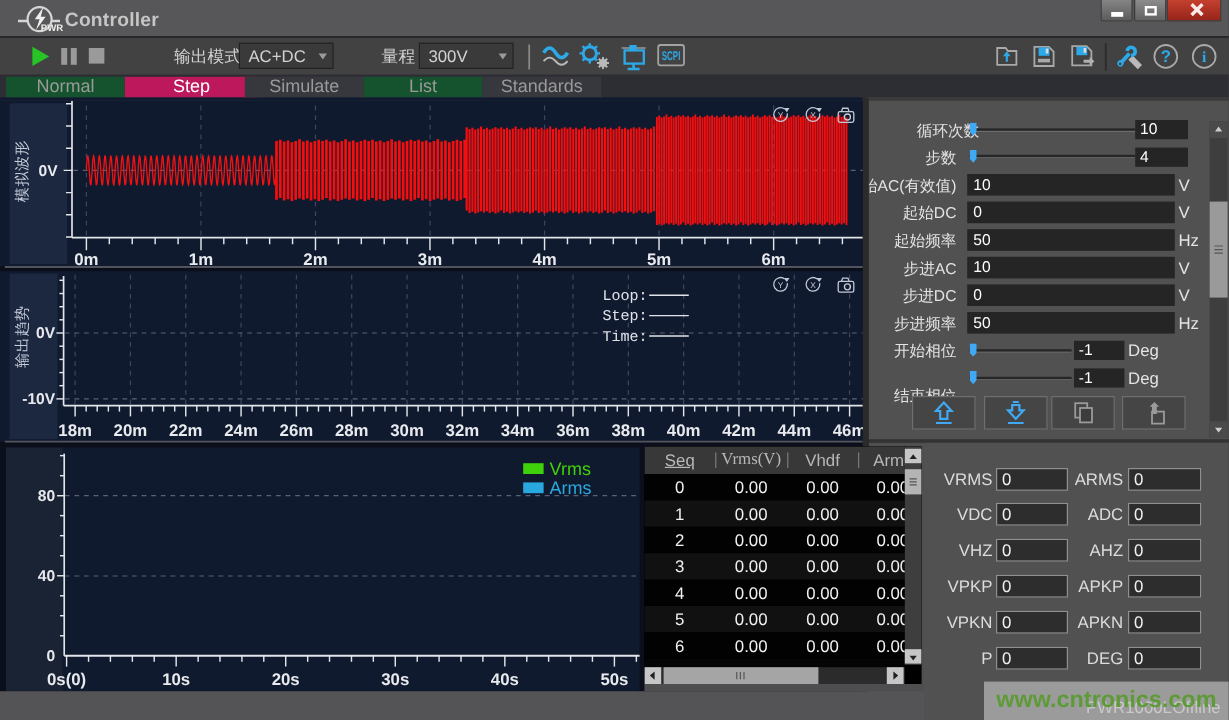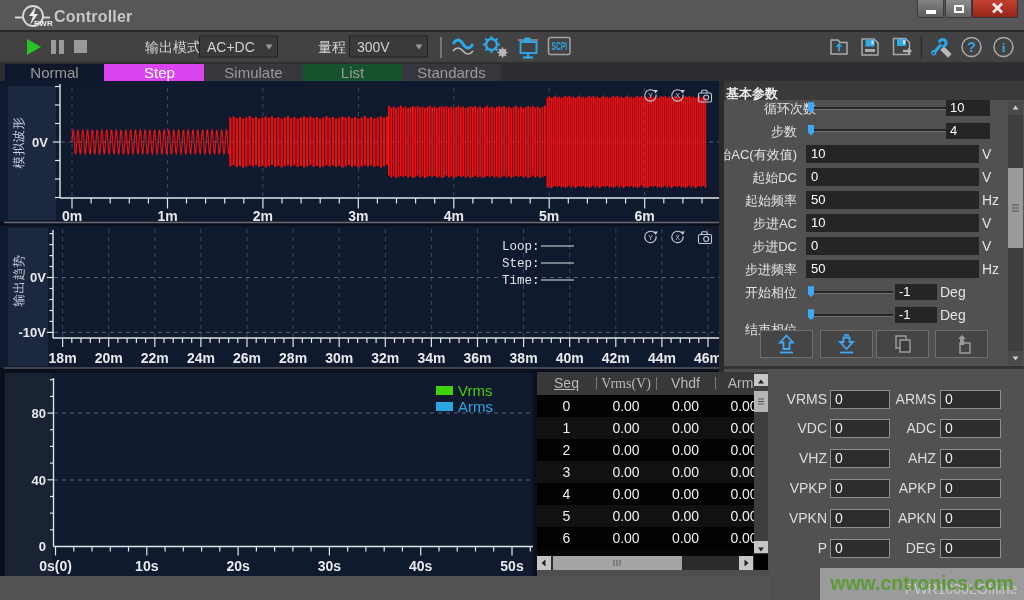--- a/index.html
+++ b/index.html
@@ -106,22 +106,22 @@
  <circle cx="971.5" cy="15" r="9.5" fill="none" stroke="#a9a9a9" stroke-width="1.5"></circle>
  <text x="971.5" y="20" font-size="14" font-weight="bold" fill="#2da9e8" text-anchor="middle" font-family="Liberation Sans">?</text>
  <circle cx="1003.5" cy="15" r="9.5" fill="none" stroke="#a9a9a9" stroke-width="1.5"></circle>
  <text x="1003.5" y="20" font-size="13" font-weight="bold" fill="#2da9e8" text-anchor="middle" font-family="Liberation Serif">i</text>
 </svg>
 
 <div class="abs" style="left:0;top:62px;width:1024px;height:19px;background:#2d2d34;"></div>
 <div class="abs" style="left:0;top:81px;width:719px;height:3px;background:#101A2E;"></div>
 <div class="abs" style="left:719px;top:81px;width:5px;height:3px;background:#2b2b2b;"></div>
 <div class="abs" style="left:724px;top:81px;width:300px;height:3px;background:#3a3a3a;"></div>
-<div class="abs" style="left:5px;top:64px;width:99px;height:17px;background:#0f172a;color:#9a9a9a;font-size:15px;text-align:center;line-height:17px;">Normal</div>
-<div class="abs" style="left:104px;top:64px;width:111px;height:17px;background:#d946ef;color:#ffffff;font-size:15px;text-align:center;line-height:17px;">Step</div>
+<div class="abs" style="left:5px;top:64px;width:99px;height:17px;background:#14532d;color:#9a9a9a;font-size:15px;text-align:center;line-height:17px;">Normal</div>
+<div class="abs" style="left:104px;top:64px;width:111px;height:17px;background:#be185d;color:#ffffff;font-size:15px;text-align:center;line-height:17px;">Step</div>
 <div class="abs" style="left:204px;top:64px;width:99px;height:17px;background:#37373e;color:#9a9a9a;font-size:15px;text-align:center;line-height:17px;">Simulate</div>
 <div class="abs" style="left:303px;top:64px;width:99px;height:17px;background:#14532d;color:#9a9a9a;font-size:15px;text-align:center;line-height:17px;">List</div>
 <div class="abs" style="left:402px;top:64px;width:99px;height:17px;background:#37373e;color:#9a9a9a;font-size:15px;text-align:center;line-height:17px;">Standards</div>
 <svg style="position:absolute;left:0;top:84px" width="724" height="501" viewBox="0 0 724 501">
 <rect x="0" y="0" width="724" height="501" fill="#0b0f1c"></rect>
 <rect x="0" y="0.0" width="719" height="138.0" fill="#101A2E"></rect>
 <rect x="8" y="2.0" width="48" height="134.0" fill="#1C2740"></rect>
 <line x1="72.0" y1="4.0" x2="72.0" y2="113.0" stroke="#3e4560" stroke-dasharray="4 4"></line>
 <line x1="167.4" y1="4.0" x2="167.4" y2="113.0" stroke="#3e4560" stroke-dasharray="4 4"></line>
 <line x1="262.9" y1="4.0" x2="262.9" y2="113.0" stroke="#3e4560" stroke-dasharray="4 4"></line>
@@ -479,23 +479,20 @@
     <div class="abs" style="left:16px;top:184px;width:129px;height:14px;background:#a5a5a5;"><svg width="129" height="14">
         <g stroke="#555" stroke-width="1">
           <line x1="61" y1="4" x2="61" y2="10"></line>
           <line x1="64" y1="4" x2="64" y2="10"></line>
           <line x1="67" y1="4" x2="67" y2="10"></line>
         </g>
       </svg></div>
   </div>
 <div class="abs" style="left:537px;top:570px;width:233px;height:6px;background:#4e4e50;"></div>
 <div class="abs" style="left:724px;top:84px;width:300px;height:282px;background:#515151;overflow:hidden;">
-    <div class="abs" style="left:0;top:0;width:300px;height:16px;background:#3a3a3a;">
-      <span style="position:absolute;left:2px;top:1px;font-size:13px;font-weight:bold;color:#f0f0f0;">基本参数</span>
-    </div>
     <div class="abs" style="left:73px;top:16.0px;transform:translateX(-100%);font-size:13px;color:#e3e3e3;white-space:nowrap;margin-left:19px;">循环次数</div>
     <div class="abs" style="left:84px;top:22.5px;width:138px;height:3px;background:#262626;border-bottom:1px solid #6e6e6e;"></div>
     <div class="abs" style="left:84px;top:18.2px;width:6px;height:11px;background:#3fa9f5;clip-path:polygon(0 0,100% 0,100% 68%,50% 100%,0 68%);"></div>
     <div class="abs" style="left:222px;top:16.0px;width:44px;height:16px;background:#252525;color:#fff;font-size:13px;line-height:16px;padding-left:4px;">10</div>
     <div class="abs" style="left:73px;top:38.5px;transform:translateX(-100%);font-size:13px;color:#e3e3e3;white-space:nowrap;">步数</div>
     <div class="abs" style="left:84px;top:45.0px;width:138px;height:3px;background:#262626;border-bottom:1px solid #6e6e6e;"></div>
     <div class="abs" style="left:84px;top:40.7px;width:6px;height:11px;background:#3fa9f5;clip-path:polygon(0 0,100% 0,100% 68%,50% 100%,0 68%);"></div>
     <div class="abs" style="left:222px;top:38.5px;width:44px;height:16px;background:#252525;color:#fff;font-size:13px;line-height:16px;padding-left:4px;">4</div>
     <div class="abs" style="left:73px;top:61.5px;transform:translateX(-100%);font-size:13px;color:#e3e3e3;white-space:nowrap;">始AC(有效值)</div>
     <div class="abs" style="left:82px;top:60.5px;width:173px;height:18px;background:#252525;color:#fff;font-size:13px;line-height:18px;padding-left:5px;">10</div>

